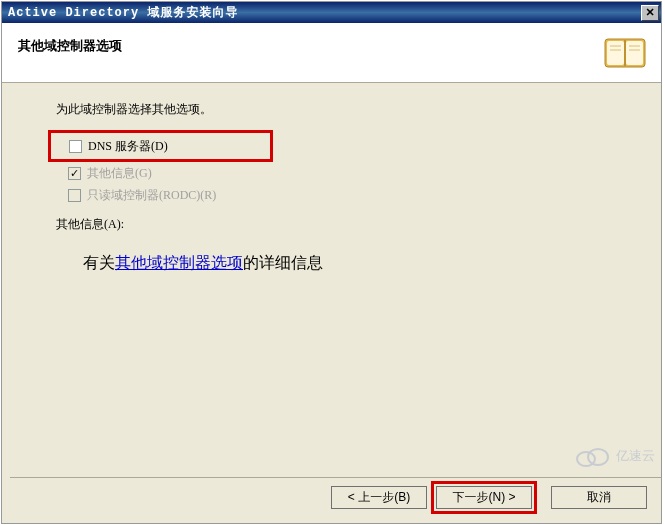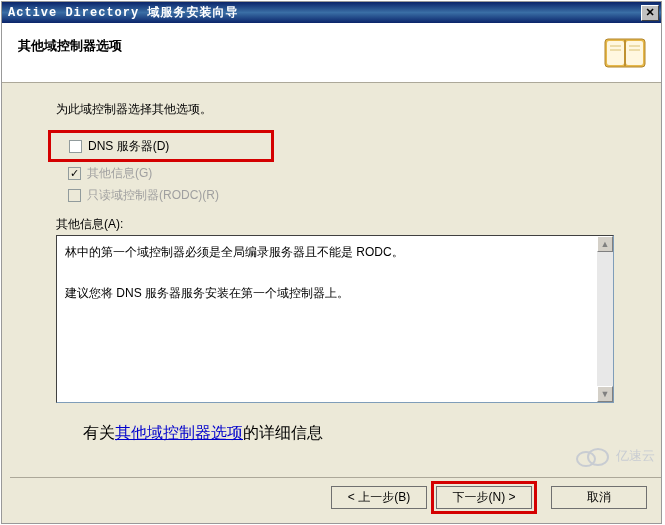--- a/index.html
+++ b/index.html
@@ -64,20 +64,21 @@
   }
   .book-icon {
     position: absolute;
     right: 14px;
     top: 8px;
     width: 44px; height: 44px;
   }
   .content {
     padding: 10px 34px 0 54px;
     color: #000;
+    font-family: Liberation Serif, serif;
   }
   .intro-line { margin: 8px 0 12px 0; }
   .options { margin: 6px 0 8px 0; }
   .checkbox-row {
     display: flex;
     align-items: center;
     height: 22px;
     padding: 2px 12px;
   }
   .checkbox-box {
@@ -224,31 +225,20 @@
         <span class="checkbox-label disabled">其他信息(G)</span>
       </div>
 
       <div class="checkbox-row">
         <span class="checkbox-box disabled"></span>
         <span class="checkbox-label disabled">只读域控制器(RODC)(R)</span>
       </div>
     </div>
 
     <div class="info-label">其他信息(A):</div>
-    <div class="info-box">
-      <div class="info-text">
-        <div>林中的第一个域控制器必须是全局编录服务器且不能是 RODC。</div>
-        <br>
-        <div>建议您将 DNS 服务器服务安装在第一个域控制器上。</div>
-      </div>
-      <div class="info-scroll">
-        <div class="scroll-btn">▲</div>
-        <div class="scroll-btn">▼</div>
-      </div>
-    </div>
 
     <div class="footer-note">
       <span>有关</span><a href="#">其他域控制器选项</a><span>的详细信息</span>
     </div>
   </div>
 
   <div class="button-bar">
     <button class="win-btn">&lt; 上一步(B)</button>
     <span class="btn-next-wrap">
       <button class="win-btn">下一步(N) &gt;</button>

